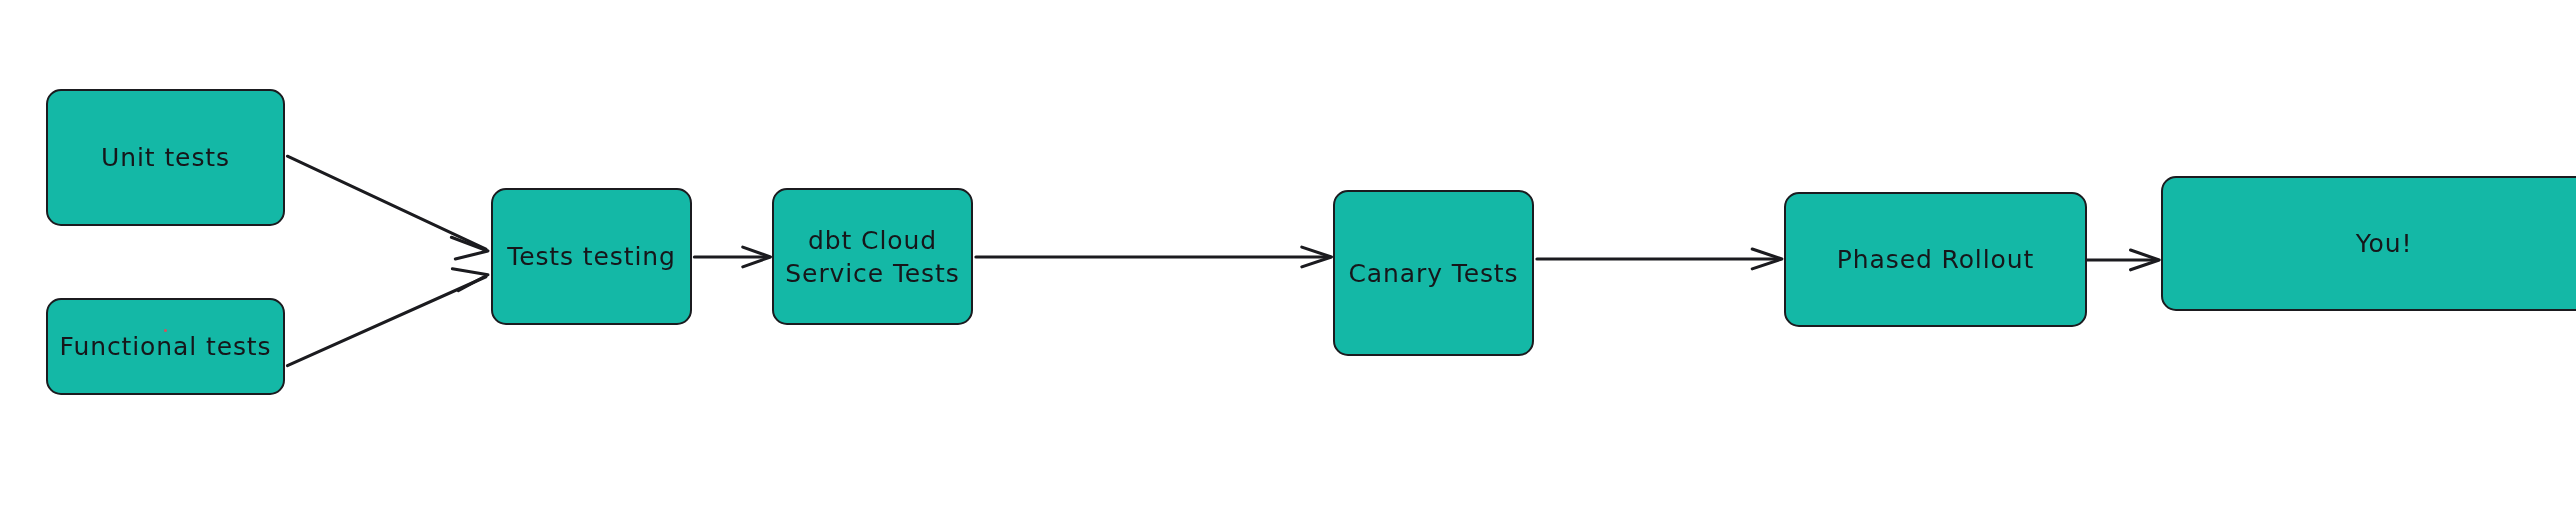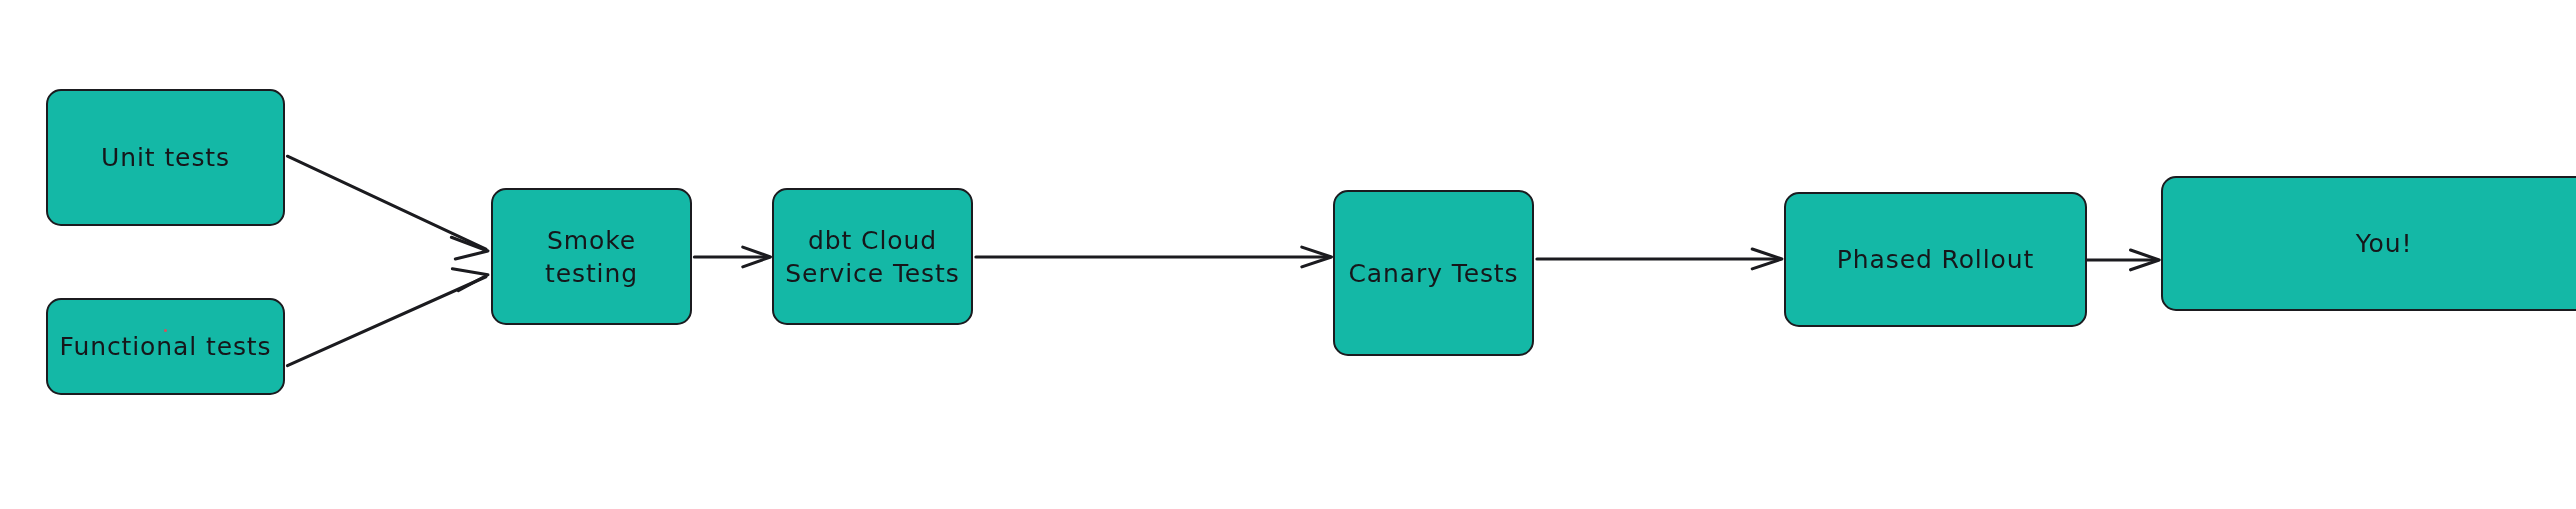--- a/index.html
+++ b/index.html
@@ -106,21 +106,21 @@
 
   <div class="node" id="node-unit-tests">
     <span class="node-label">Unit tests</span>
   </div>
 
   <div class="node" id="node-functional-tests">
     <span class="node-label">Functional tests</span>
   </div>
 
   <div class="node" id="node-smoke-testing">
-    <span class="node-label">Smoke testing</span>
+    <span class="node-label">Tests testing</span>
   </div>
 
   <div class="node" id="node-dbt-cloud">
     <span class="node-label">dbt Cloud
 Service Tests</span>
   </div>
 
   <div class="node" id="node-canary-tests">
     <span class="node-label">Canary Tests</span>
   </div>

